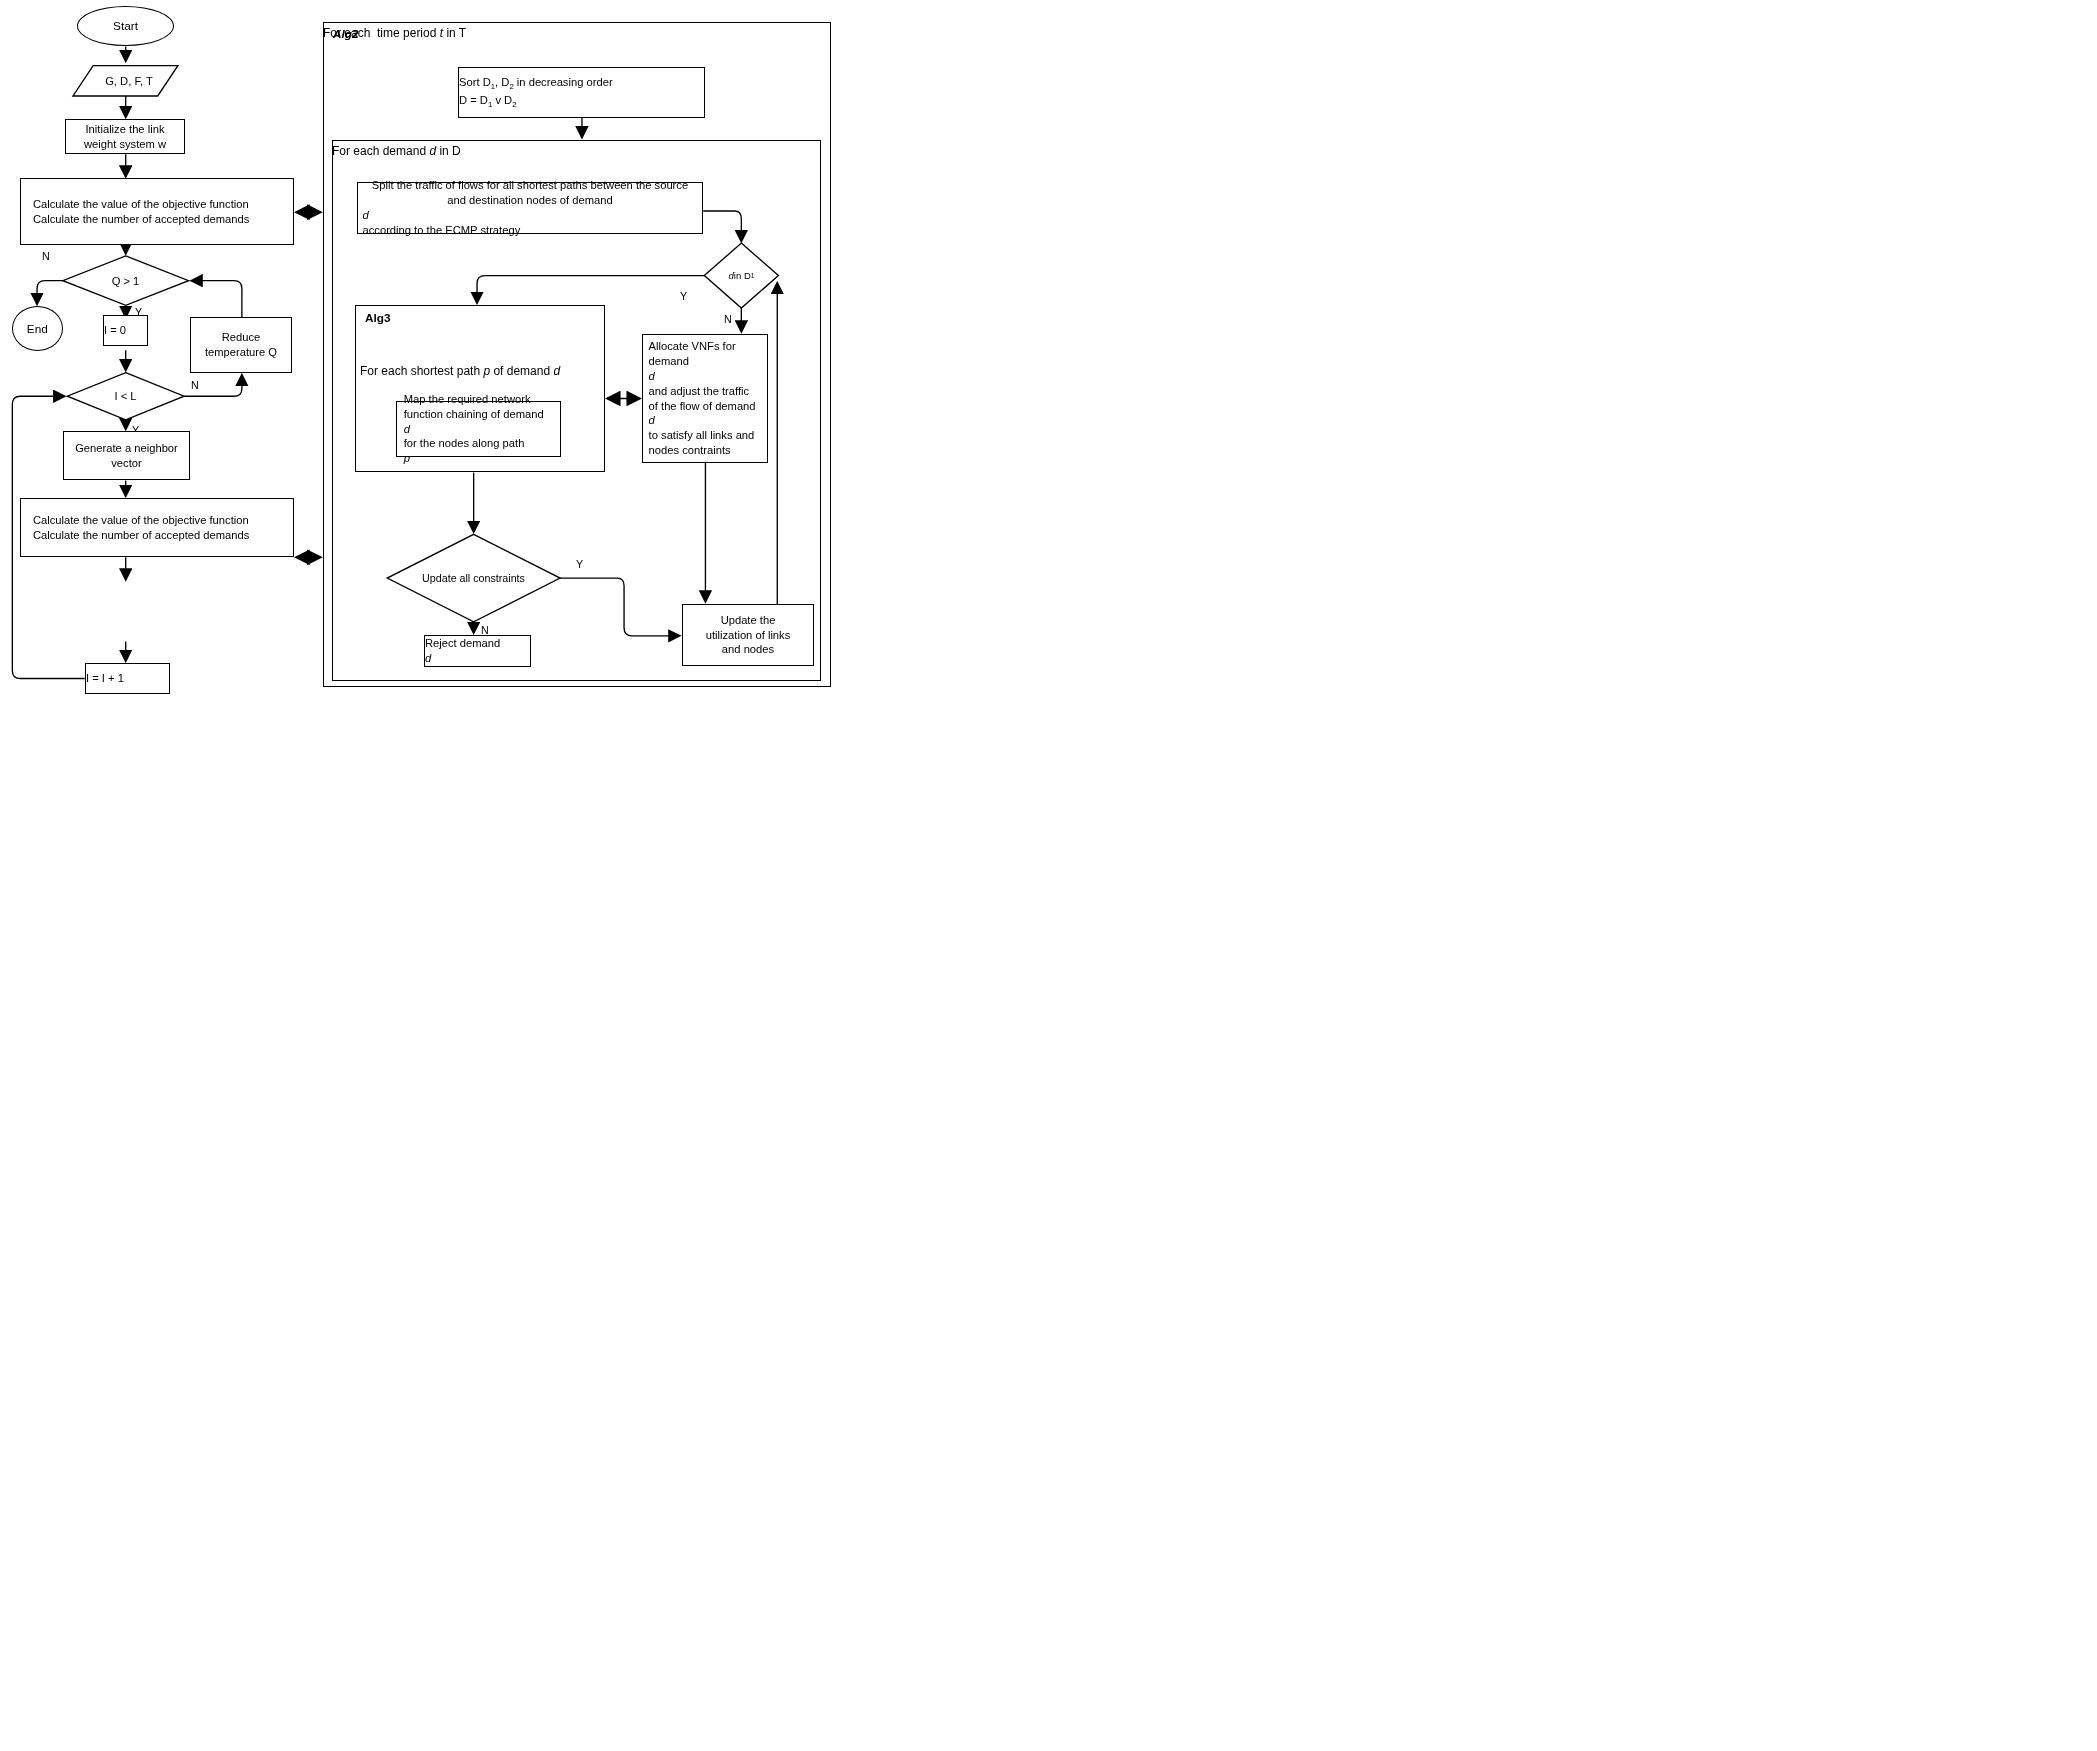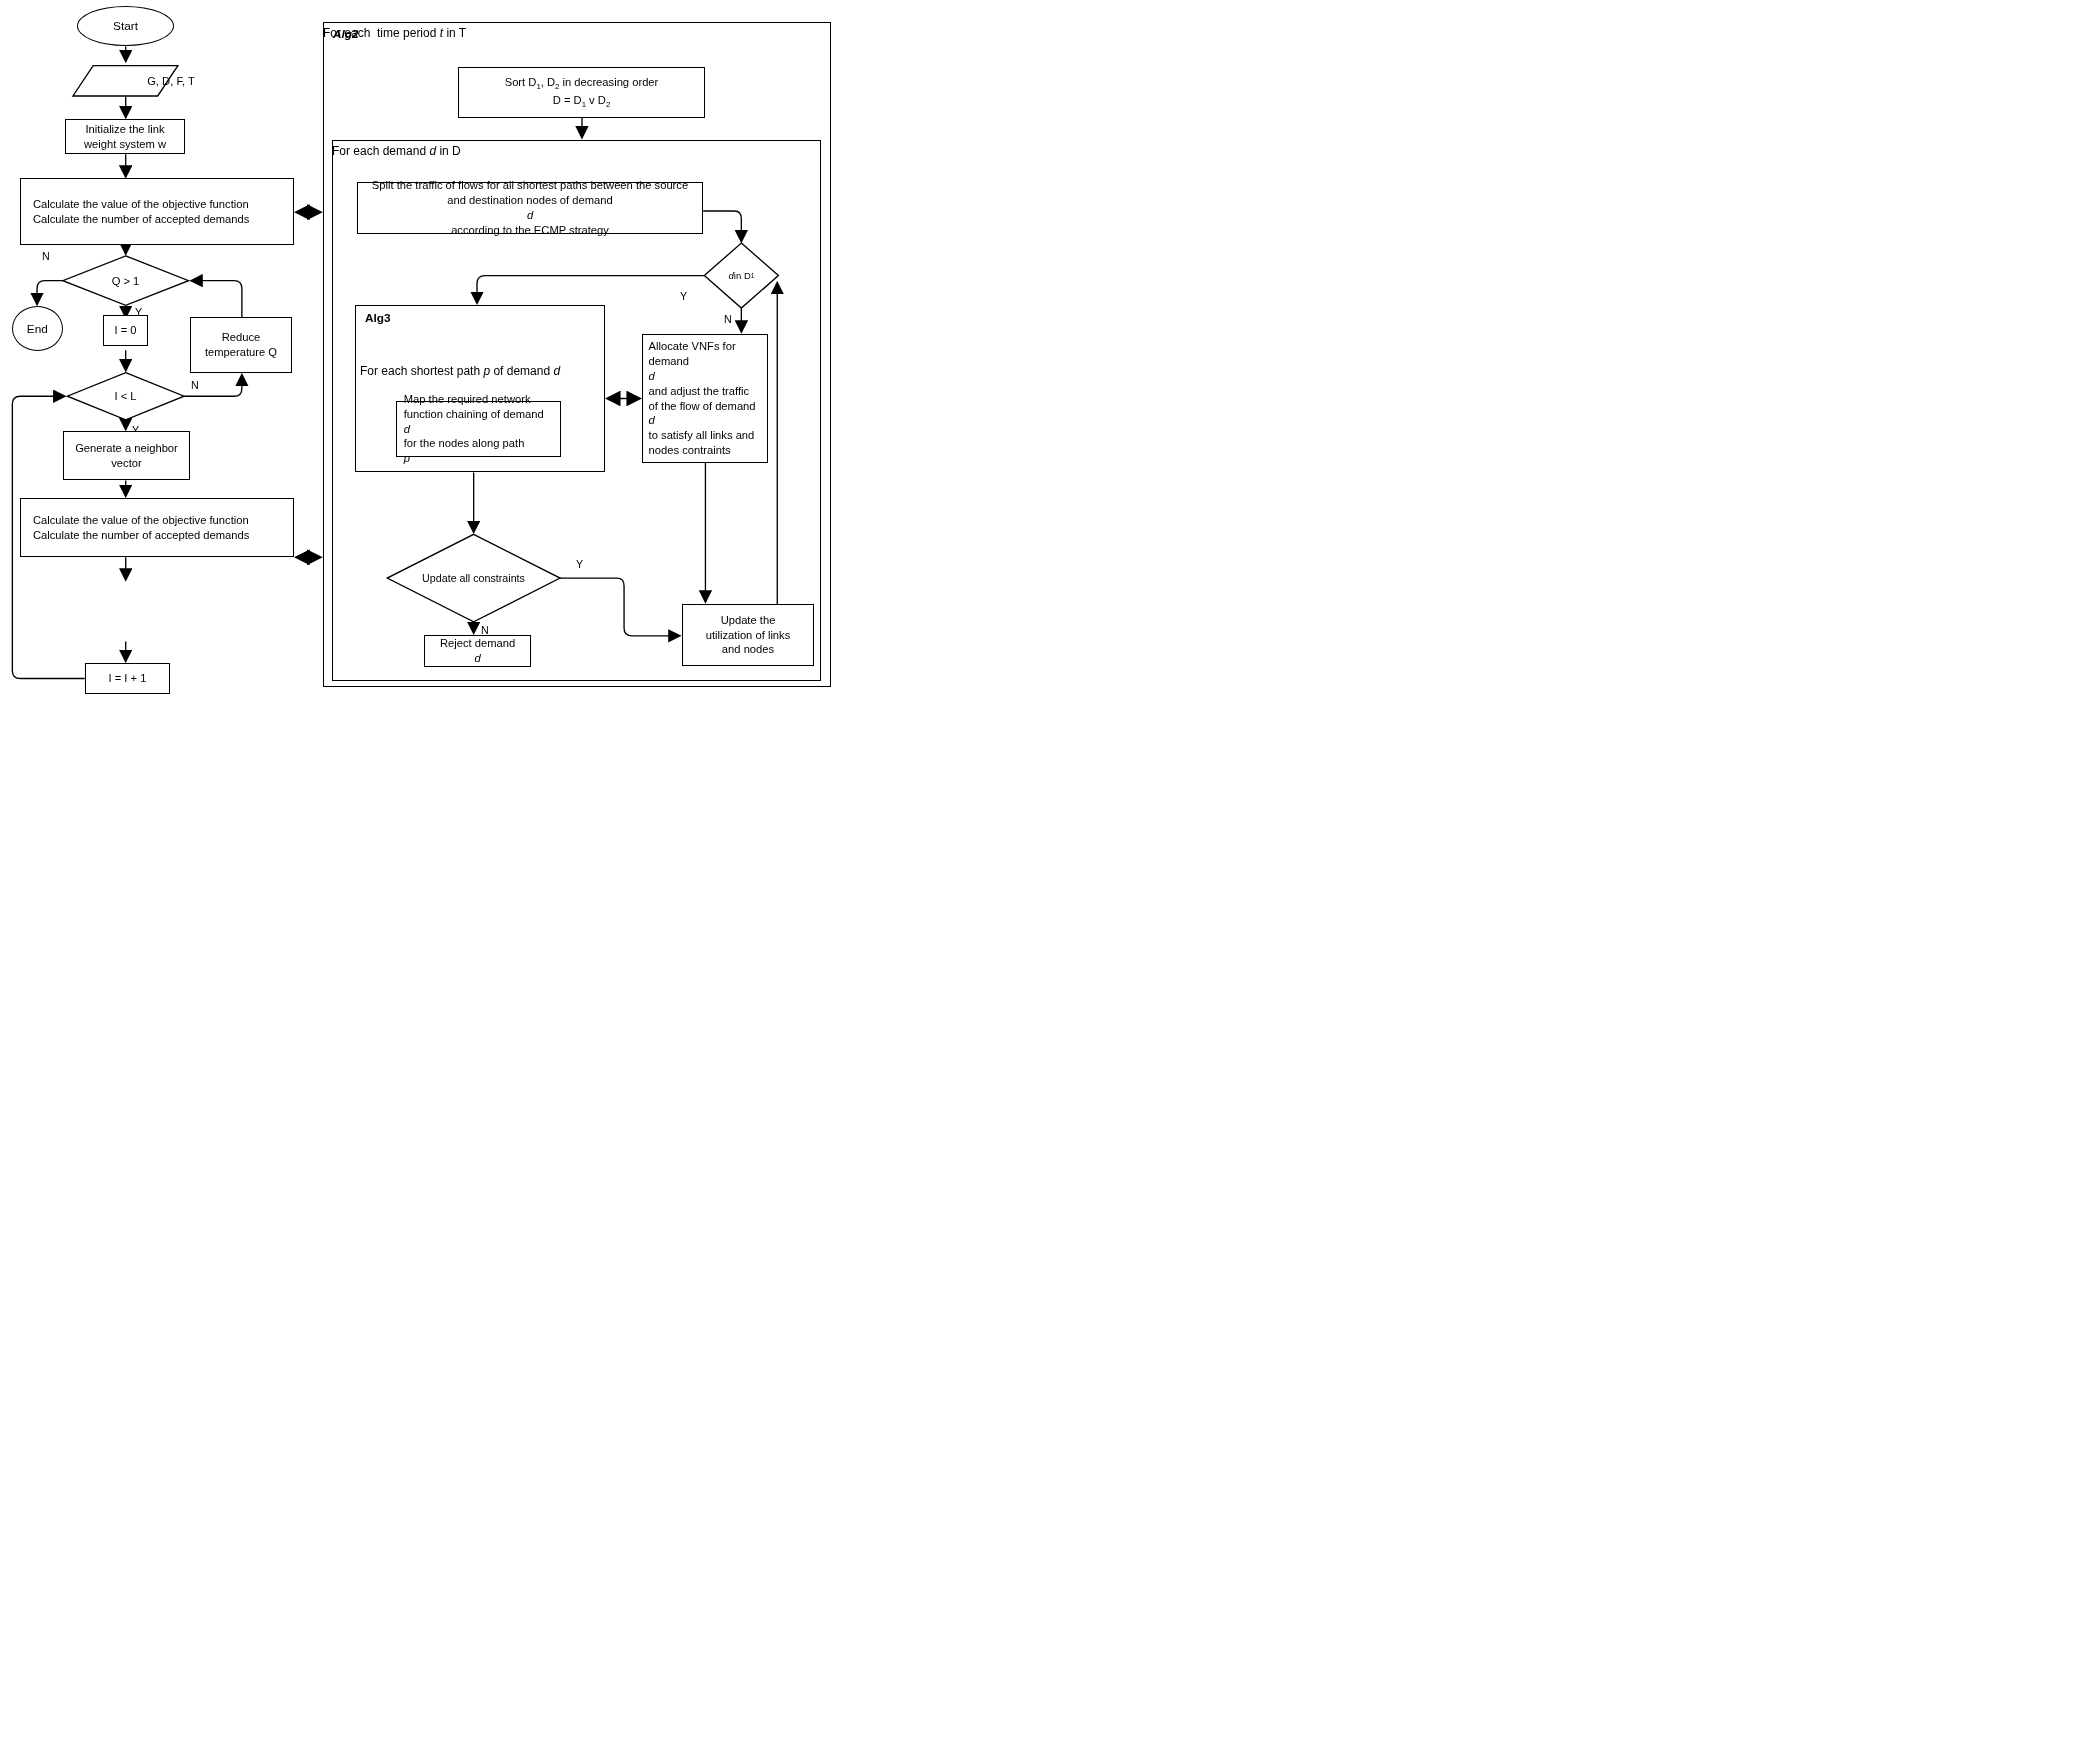--- a/index.html
+++ b/index.html
@@ -1,21 +1,21 @@
 <!DOCTYPE html>
 <html style="font-size:9px"><head>
 <meta charset="utf-8">
 <style>
   html,body{margin:0;padding:0;background:#ffffff;}
   body{font-family:"Liberation Sans", sans-serif;color:#000;}
   #canvas{position:relative;width:839px;height:701px;background:#fff;overflow:hidden;}
   #connector-layer{position:absolute;left:0;top:0;width:839px;height:701px;}
   .node{position:absolute;box-sizing:border-box;}
   .box{background:#fff;border:1.4px solid #000;display:flex;flex-direction:column;
-       align-items:center;justify-content:center;text-align:center;font-size:11.2px;line-height:1.33;}
+       align-items:flex-start;justify-content:center;text-align:center;font-size:11.2px;line-height:1.33;}
   .box.leftalign{align-items:flex-start;text-align:left;padding:3.4px 12.3px;}
   .ellipse{background:#fff;border:1.4px solid #000;border-radius:50%;
        display:flex;align-items:center;justify-content:center;font-size:11.8px;}
   .container-box{background:transparent;border:1.4px solid #000;}
   .outer{border-width:1.7px;}
   .dlabel{position:absolute;display:flex;align-items:center;justify-content:center;
        text-align:left;font-size:11.2px;background:transparent;}
   .hdr{position:absolute;text-align:left;font-size:12px;}
   .algtitle{position:absolute;font-size:11.8px;font-weight:bold;}
   .yn{position:absolute;font-size:10.7px;}
@@ -89,21 +89,21 @@
   <div class="node box leftalign" style="left:396px;top:401px;width:165px;height:56px;padding:2.2px 6.7px;justify-content:center;">Map the required network function chaining of demand <i>d</i> for the nodes along path <i>p</i></div>
 
   <div class="node box leftalign" style="left:642px;top:334px;width:126px;height:129px;padding:4.5px 5.6px;">Allocate VNFs for demand <i>d</i> and adjust the traffic of the flow of demand <i>d</i> to satisfy all links and nodes contraints</div>
 
   <div class="node box" style="left:424px;top:635px;width:107px;height:32px;">Reject demand <i>d</i></div>
 
   <div class="node box" style="left:682px;top:604px;width:132px;height:62px;padding:0 21px;">Update the utilization of links and nodes</div>
 
   <div class="node ellipse" style="left:77px;top:6.2px;width:97px;height:40px;">Start</div>
 
-  <div class="shape-text" style="left:84px;top:73px;width:90px;height:15.7px;margin-left:42px;">G, D, F, T</div>
+  <div class="shape-text" style="left:84px;top:73px;width:90px;height:15.7px;">G, D, F, T</div>
 
   <div class="node box" style="left:65px;top:119px;width:120px;height:35px;padding:0 4.5px;">Initialize the link weight system w</div>
 
   <div class="node box leftalign" style="left:19.6px;top:178px;width:274px;height:67px;justify-content:center;">
     <div>Calculate the value of the objective function</div>
     <div>Calculate the number of accepted demands</div>
   </div>
 
   <div class="dlabel" style="left:92px;top:273px;width:67px;height:15.7px;">Q &gt; 1</div>
   <div class="yn" style="left:42px;top:250px;">N</div>

